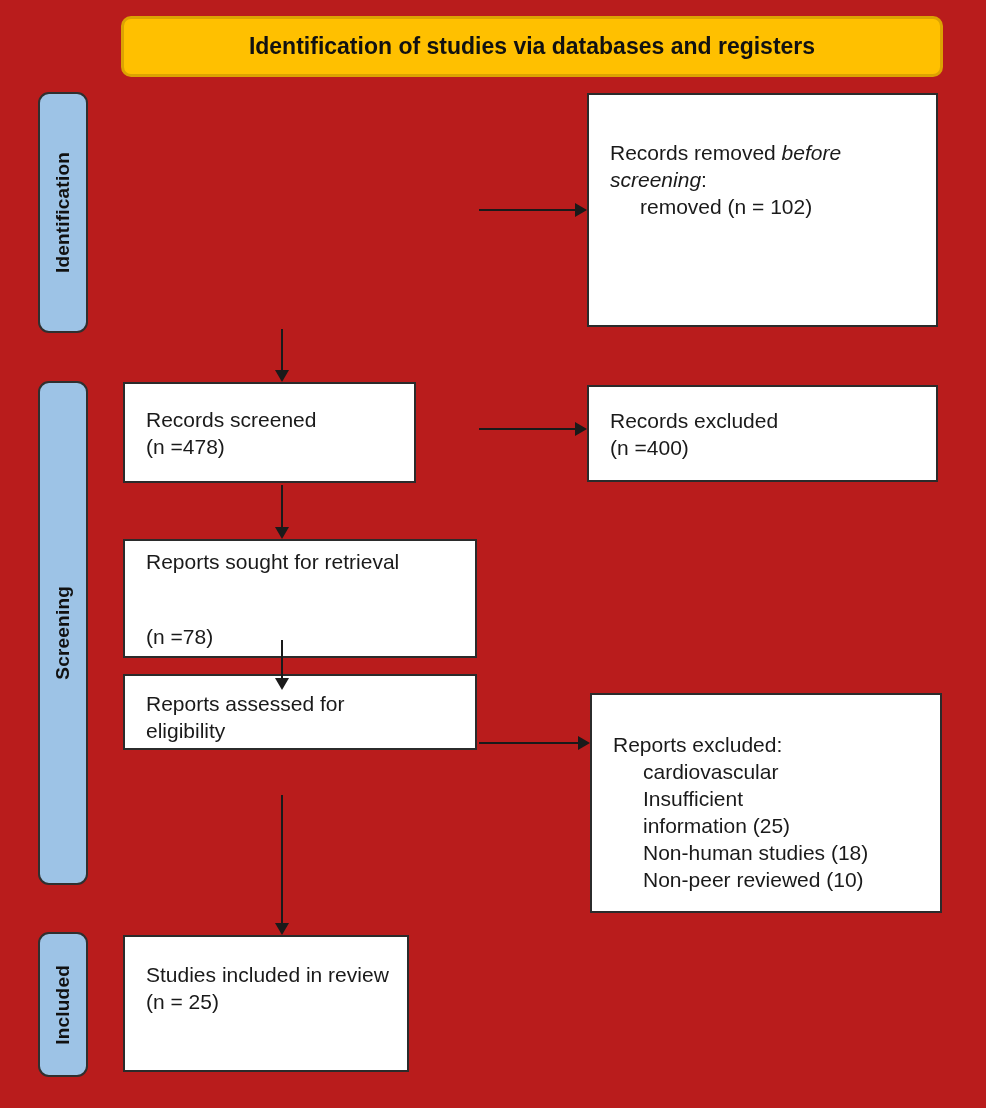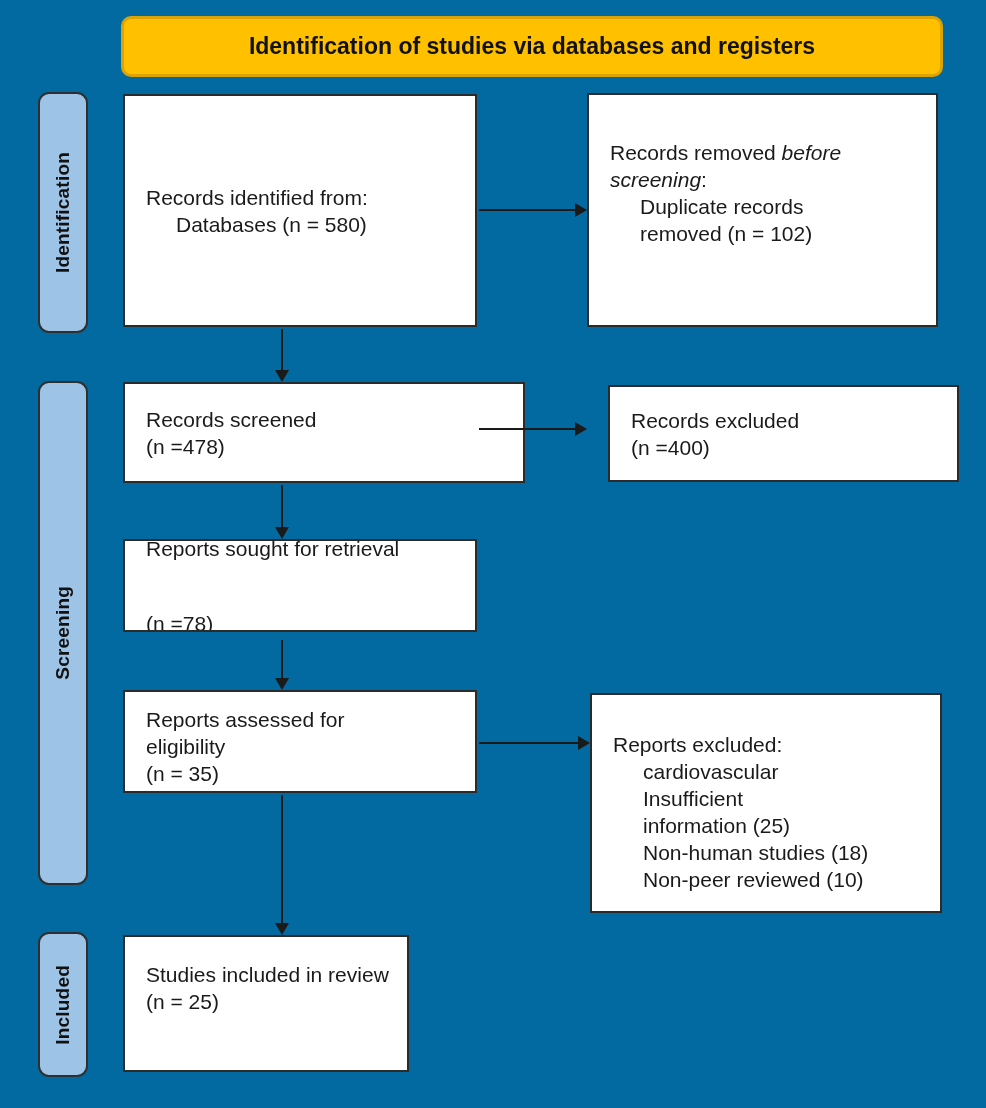--- a/index.html
+++ b/index.html
@@ -1,20 +1,20 @@
 <!DOCTYPE html>
 <html style="--banner_fill: #FFC000; --banner_border: #DCA302; --stage_fill: #9DC3E6; --stage_border: #2F2F2F; --box_border: #2B2B2B; --arrow: #1A1A1A;"><head>
 <meta charset="utf-8">
 <style>
   html, body { margin: 0; padding: 0; background: #ffffff; }
   #page {
     position: relative;
     width: 986px;
     height: 1108px;
-    background: #0369a1;
+    background: #b91c1c;
     font-family: "Liberation Sans", sans-serif;
     color: #1a1a1a;
     overflow: hidden;
   }
   
   .banner {
     position: absolute;
     left: 121px; top: 16px;
     width: 822px; height: 61px;
     background: var(--banner_fill, #FFC000);
@@ -83,48 +83,43 @@
   <div class="stage" style="top:92px;height:241px;">
     <span>Identification</span>
   </div>
   <div class="stage" style="top:381px;height:504px;">
     <span>Screening</span>
   </div>
   <div class="stage" style="top:932px;height:145px;">
     <span>Included</span>
   </div>
 
-  <div class="fbox vcenter" style="left:123px;top:94px;width:354px;height:233px;">
-    <div>Records identified from:</div>
-    <div class="indent">Databases (n = 580)</div>
-  </div>
 
   <div class="fbox" style="left:587px;top:93px;width:351px;height:234px;padding-top:44px;">
     <div><span>Records removed </span><i>before</i></div>
     <div><i>screening</i><span>:</span></div>
-    <div class="indent">Duplicate records</div>
     <div class="indent">removed (n = 102)</div>
   </div>
 
-  <div class="fbox vcenter" style="left:123px;top:382px;width:402px;height:101px;">
+  <div class="fbox vcenter" style="left:123px;top:382px;width:293px;height:101px;">
     <div>Records screened</div>
     <div>(n =478)</div>
   </div>
 
-  <div class="fbox vcenter" style="left:587px;top:385px;width:351px;height:97px;margin-left:21px;">
+  <div class="fbox vcenter" style="left:587px;top:385px;width:351px;height:97px;">
     <div>Records excluded</div>
     <div>(n =400)</div>
   </div>
 
-  <div class="fbox vcenter" style="left:123px;top:539px;width:354px;height:93px;gap:48px;">
+  <div class="fbox vcenter" style="left:123px;top:539px;width:354px;height:119px;gap:48px;">
     <div>Reports sought for retrieval</div>
     <div>(n =78)</div>
   </div>
 
-  <div class="fbox" style="left:123px;top:690px;width:354px;height:103px;padding-top:14px;">
+  <div class="fbox" style="left:123px;top:674px;width:354px;height:76px;padding-top:14px;">
     <div>Reports assessed for</div>
     <div>eligibility</div>
     <div>(n = 35)</div>
   </div>
 
   <div class="fbox" style="left:590px;top:693px;width:352px;height:220px;padding-top:36px;">
     <div>Reports excluded:</div>
     <div class="indent">cardiovascular</div>
     <div class="indent">Insufficient</div>
     <div class="indent">information (25)</div>

